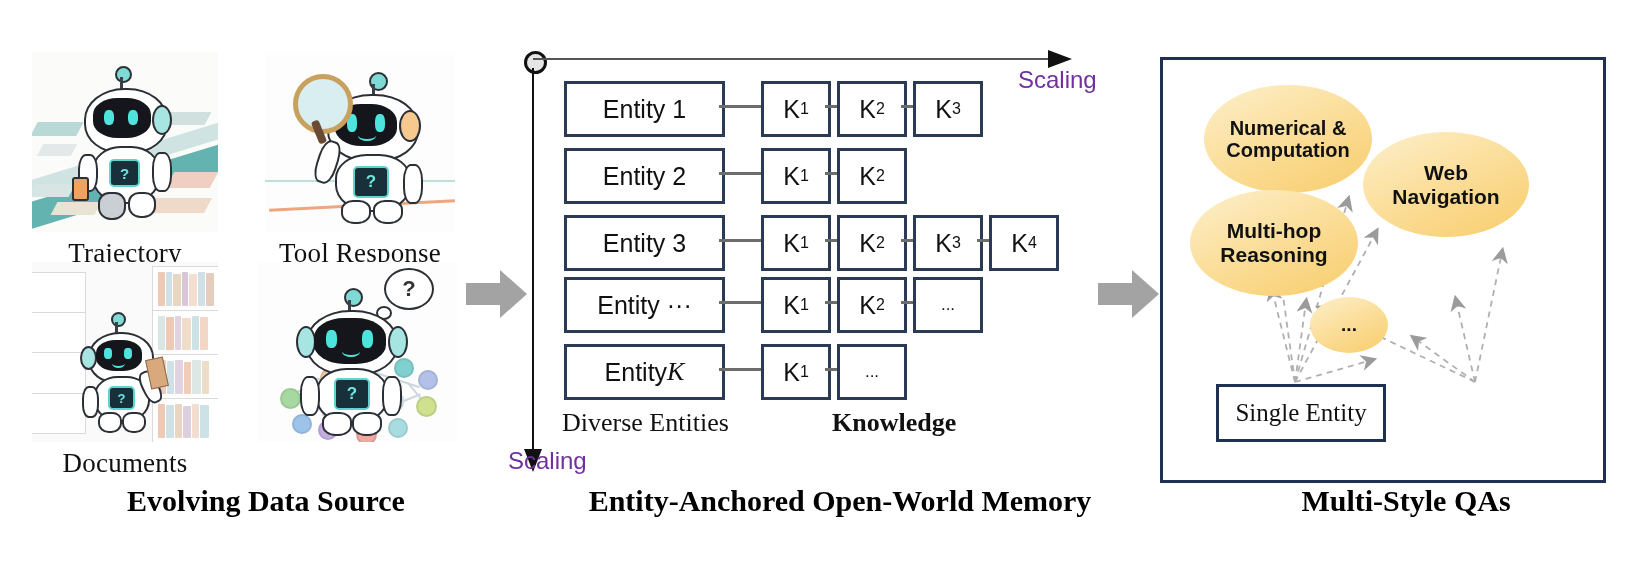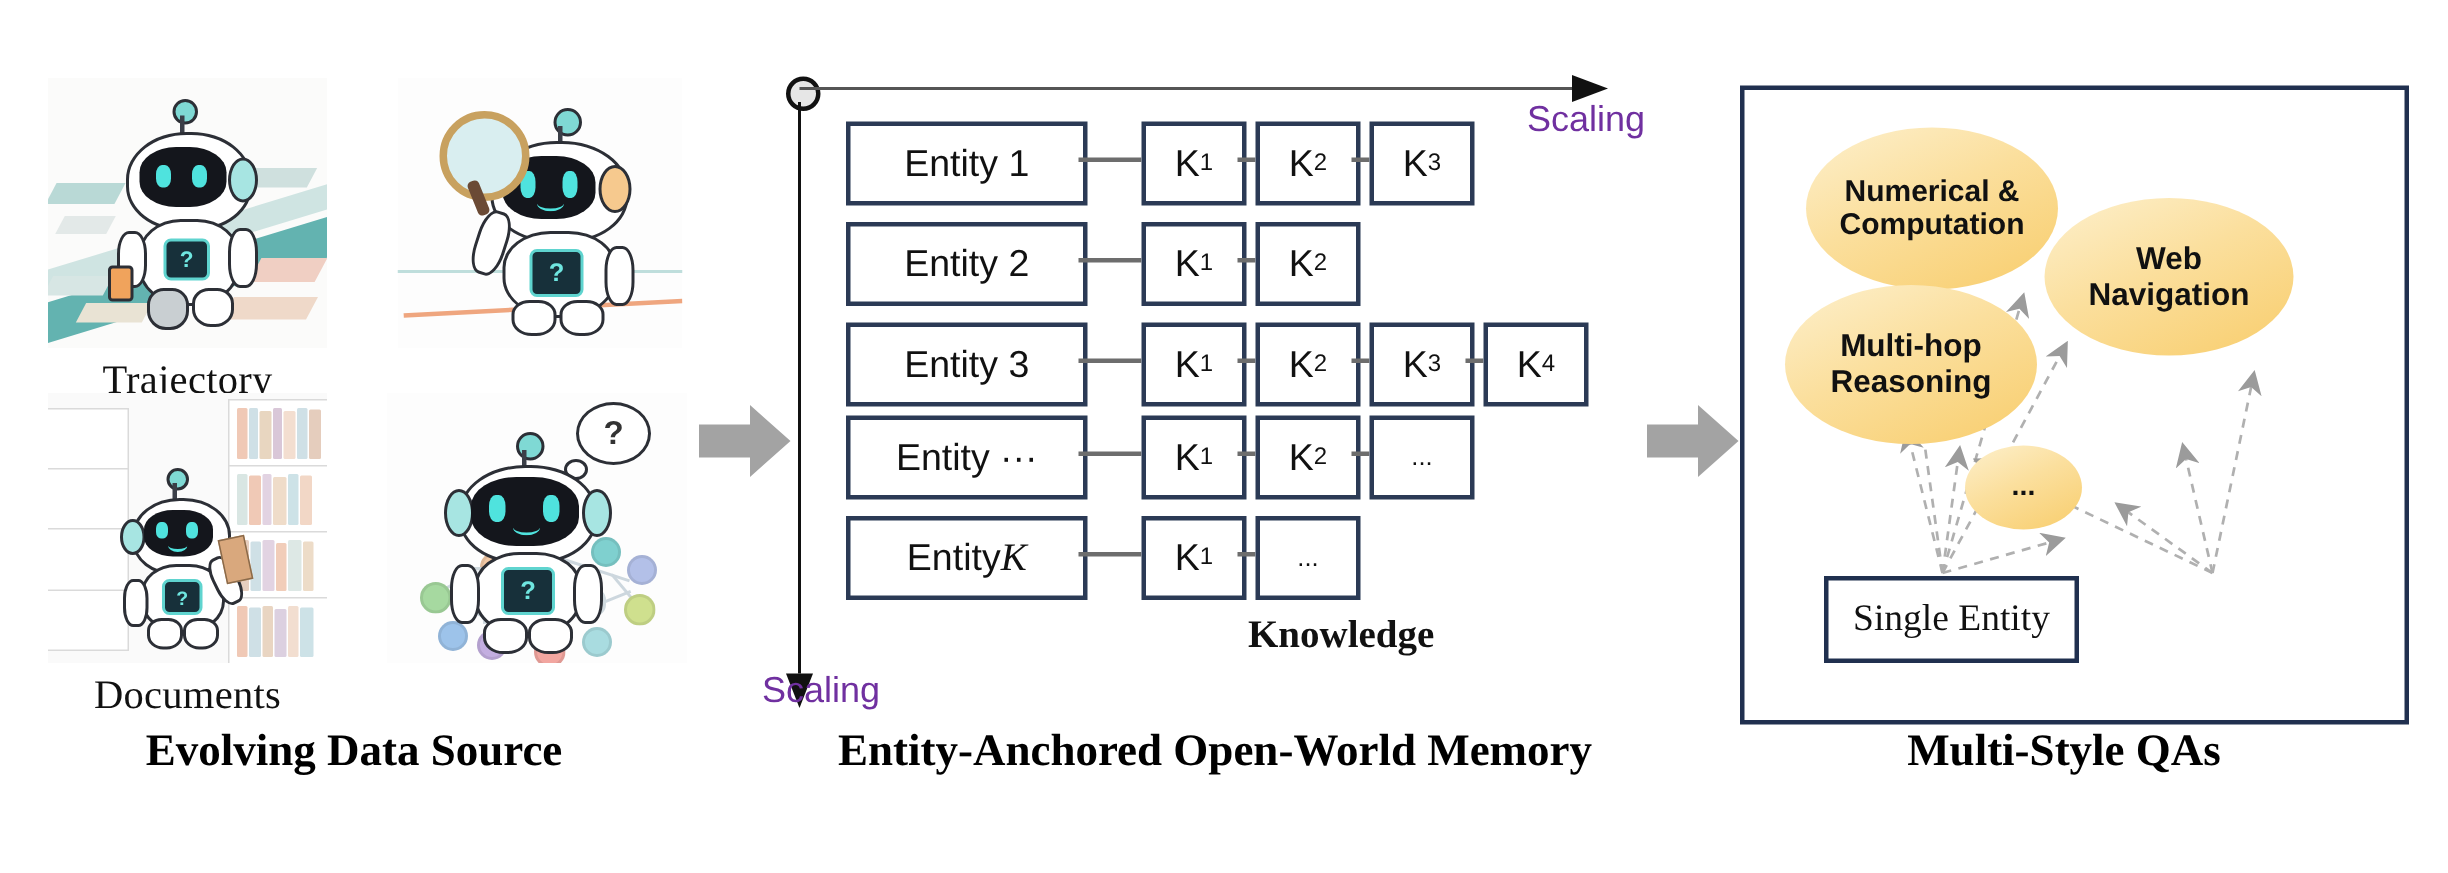--- a/index.html
+++ b/index.html
@@ -9,21 +9,21 @@
 
   
   #left-panel{left:0;top:0;width:500px;height:582px;}
   .src-cell{position:absolute;}
   .src-art{position:relative;overflow:hidden;background:#fff;}
   .src-caption{position:absolute;width:100%;text-align:center;
       font-family:"Liberation Serif","DejaVu Serif",serif;font-size:27px;color:#111;
       letter-spacing:.2px;white-space:nowrap;}
   .section-title{position:absolute;text-align:center;width:100%;
       font-family:"Liberation Serif","DejaVu Serif",serif;font-weight:bold;
-      font-size:30px;color:#000;white-space:nowrap;}
+      font-size:30px;color:#000;white-space:nowrap;padding-left:30px;}
 
   
   .scene{position:absolute;inset:0;}
   .rb{position:absolute;}
   .rb-head{background:#fff;border:2.5px solid #2c2f36;border-radius:48% 48% 45% 45%;}
   .rb-visor{position:absolute;background:#14161c;border-radius:42%;}
   .rb-eye{position:absolute;background:#4fe3de;border-radius:50%;}
   .rb-mouth{position:absolute;border-bottom:2.5px solid #4fe3de;border-radius:0 0 60% 60%;}
   .rb-ant{position:absolute;background:#3b3f48;}
   .rb-antball{position:absolute;background:#7fd9d4;border:2px solid #2c2f36;border-radius:50%;}
@@ -145,20 +145,21 @@
         <div class="rb rb-body" style="left:70px;top:102px;width:72px;height:54px;"></div>
         <div class="rb-chest" style="left:88px;top:114px;width:32px;height:28px;font-size:17px;">?</div>
         <div class="rb rb-arm" style="left:52px;top:88px;width:17px;height:40px;transform:rotate(18deg);"></div>
         <div class="rb rb-arm" style="left:138px;top:112px;width:16px;height:36px;"></div>
         <div class="rb rb-leg" style="left:76px;top:148px;width:26px;height:20px;"></div>
         <div class="rb rb-leg" style="left:108px;top:148px;width:26px;height:20px;"></div>
         <div class="mg-ring" style="left:28px;top:22px;width:50px;height:50px;"></div>
         <div class="mg-handle" style="left:50px;top:68px;width:8px;height:24px;transform:rotate(-22deg);"></div>
       </div>
     </div>
+    <div class="src-caption" style="top:186px;">Tool Response</div>
   </div>
 
   <div class="src-cell" style="left:32px;top:262px;width:186px;height:240px;">
     <div class="src-art" style="left:0;top:0;width:186px;height:180px;">
       <div class="lb-bg"></div>
       <div class="lb-shelf" style="left:-2px;top:10px;width:54px;height:160px;"></div>
       <div class="lb-shelf" style="left:-2px;top:10px;width:54px;height:40px;"></div>
       <div class="lb-shelf" style="left:-2px;top:50px;width:54px;height:40px;"></div>
       <div class="lb-shelf" style="left:-2px;top:90px;width:54px;height:40px;"></div>
       <div class="lb-shelf" style="left:120px;top:4px;width:70px;height:176px;"></div>
@@ -331,20 +332,21 @@
     <div class="ebox" style="left:64px;top:344px;width:155px;height:50px;">
       <span>Entity </span>
         <em style="font-family:'Liberation Serif','DejaVu Serif',serif;font-style:italic;font-size:26px;">K</em>
     </div>
     <div class="connector" style="left:219px;top:368px;width:42px;"></div>
     <div class="kbox" style="left:261px;top:344px;width:64px;height:50px;">K<sub>1</sub></div>
     <div class="connector" style="left:325px;top:368px;width:12px;"></div>
     <div class="kbox" style="left:337px;top:344px;width:64px;height:50px;font-size:17px;">...</div>
   </div>
 
+  <div class="mid-axis-lbl" style="left:62px;top:408px;">Diverse Entities</div>
   <div class="mid-axis-lbl" style="left:332px;top:408px;font-weight:bold;">Knowledge</div>
 
   <div class="section-title" style="left:0;top:484px;width:620px;">Entity-Anchored Open-World Memory</div>
 </div>
 
 <div class="big-arrow" style="left:1098px;top:268px;width:62px;height:52px;">
   <svg width="62" height="52" viewBox="0 0 62 52">
     <polygon points="0,15 34,15 34,2 61,26 34,50 34,37 0,37" fill="#a3a3a3"></polygon>
   </svg>
 </div>

